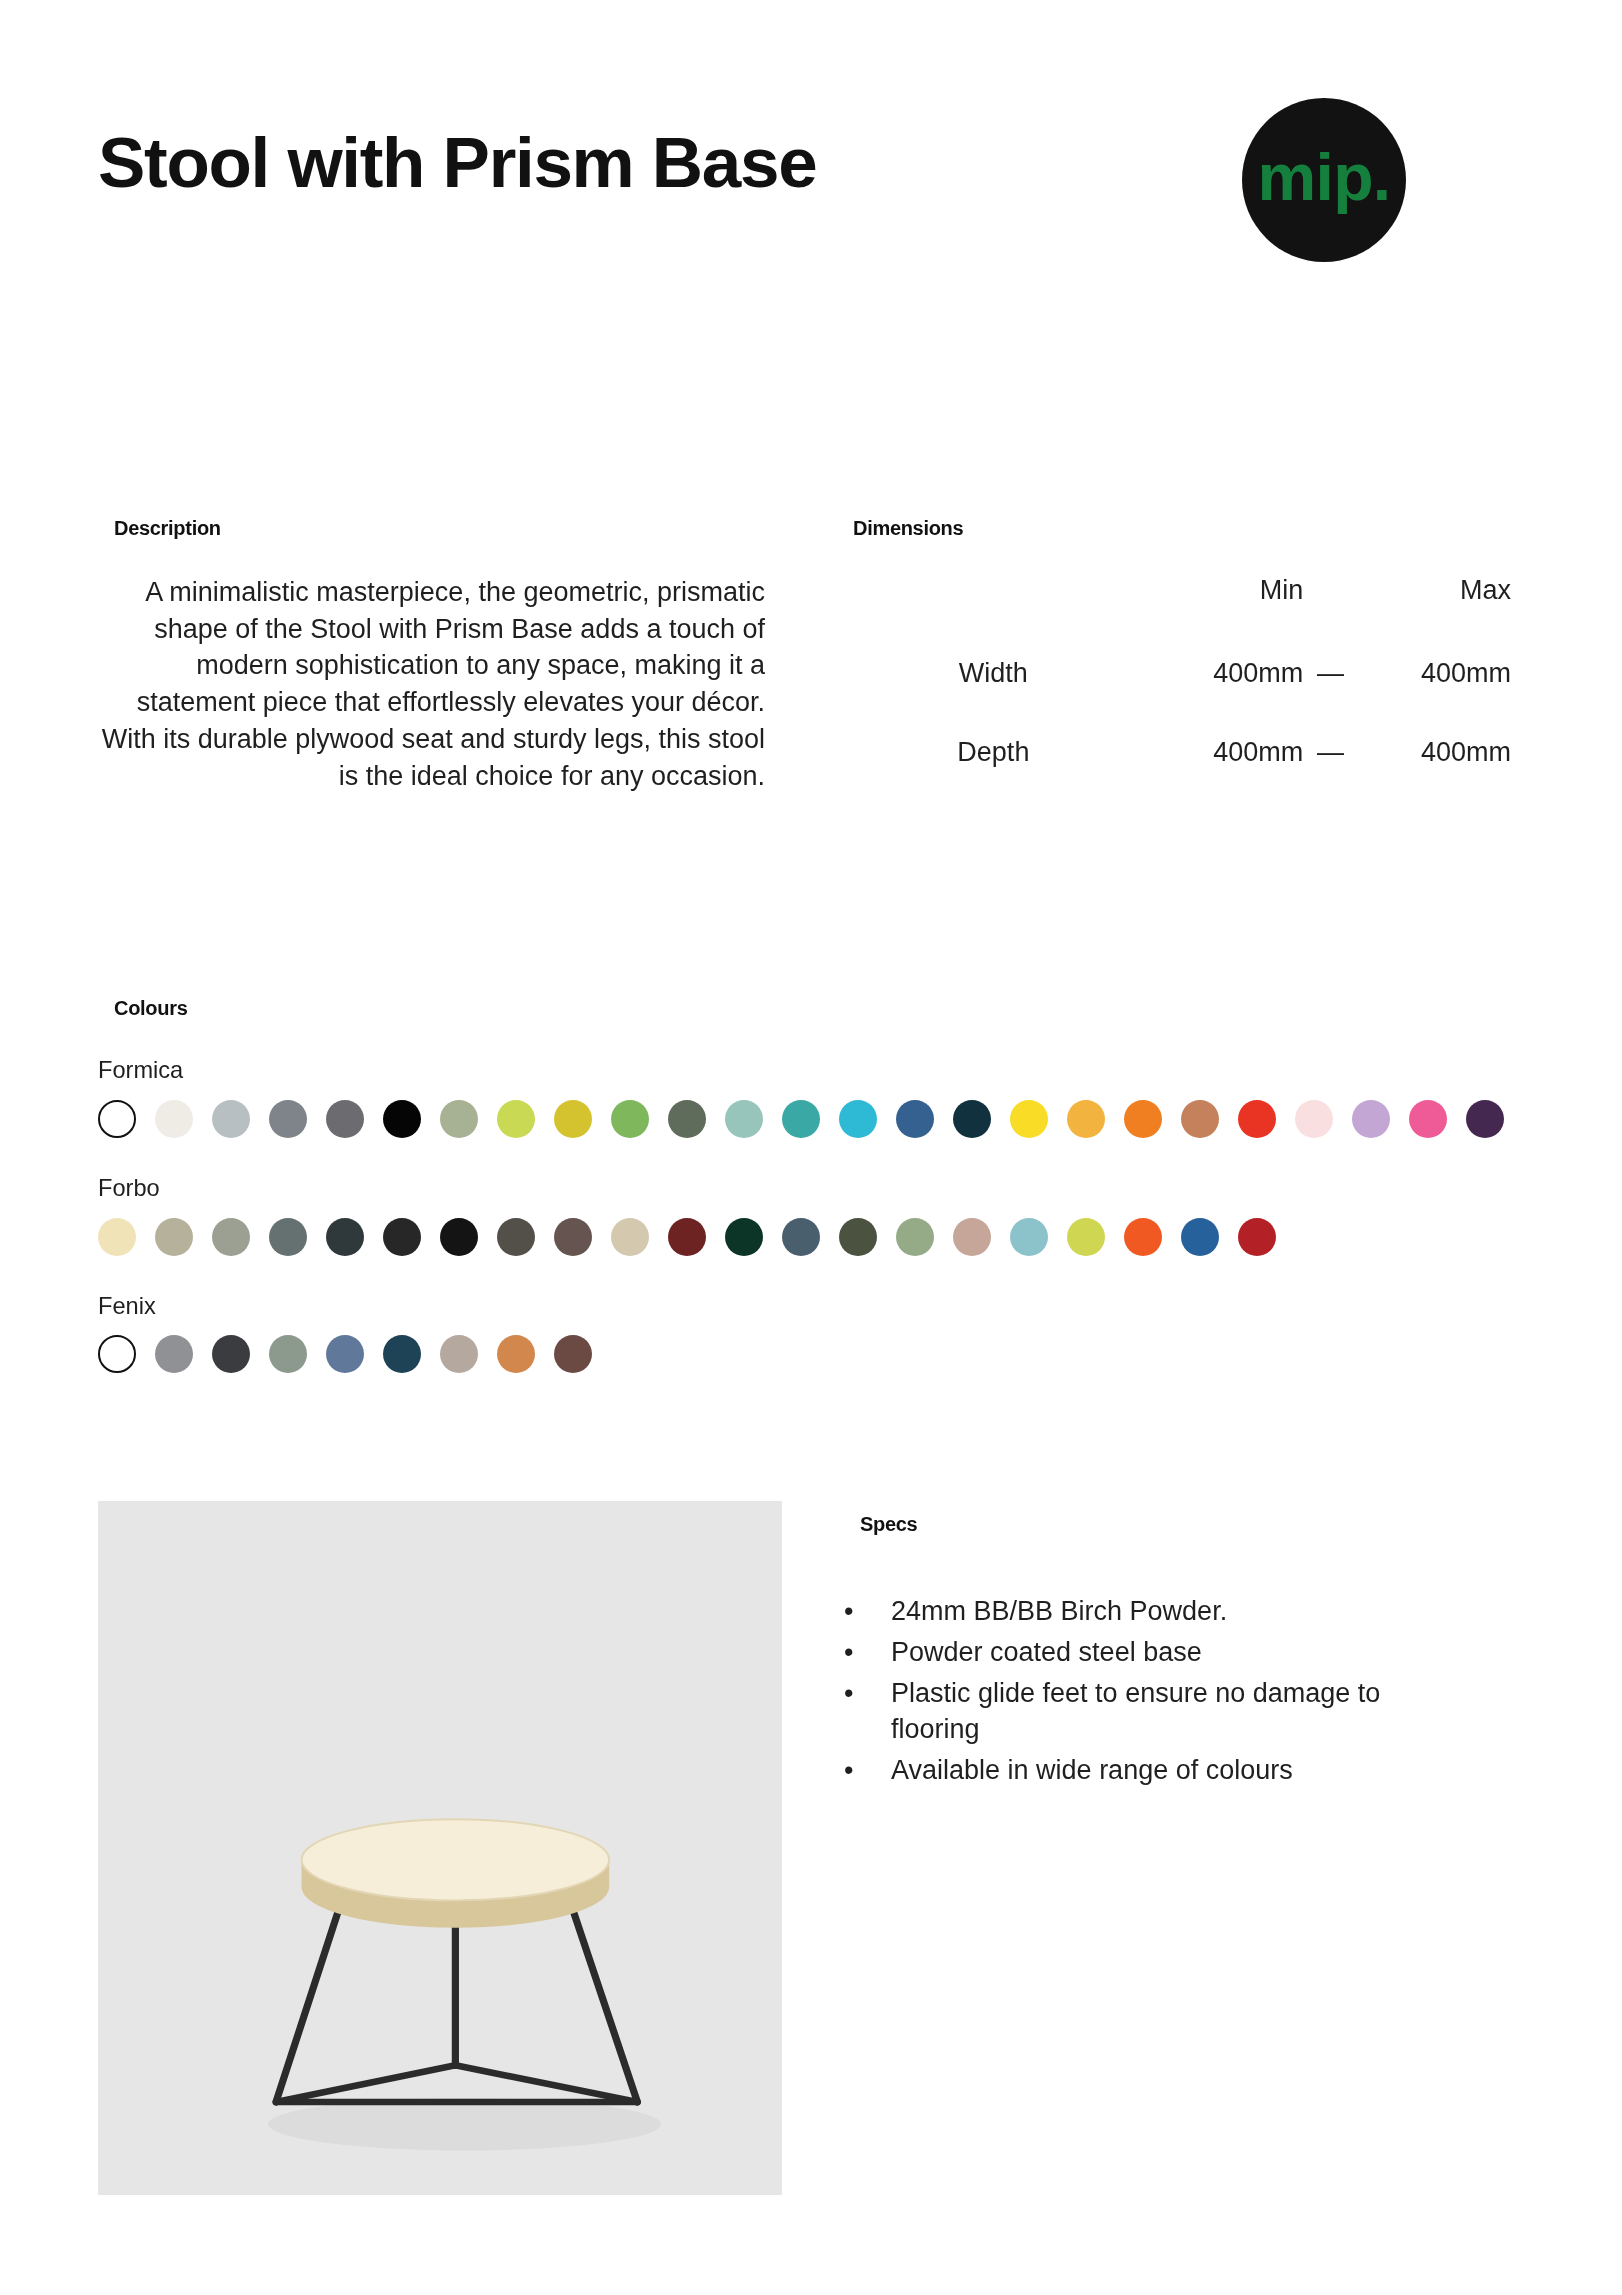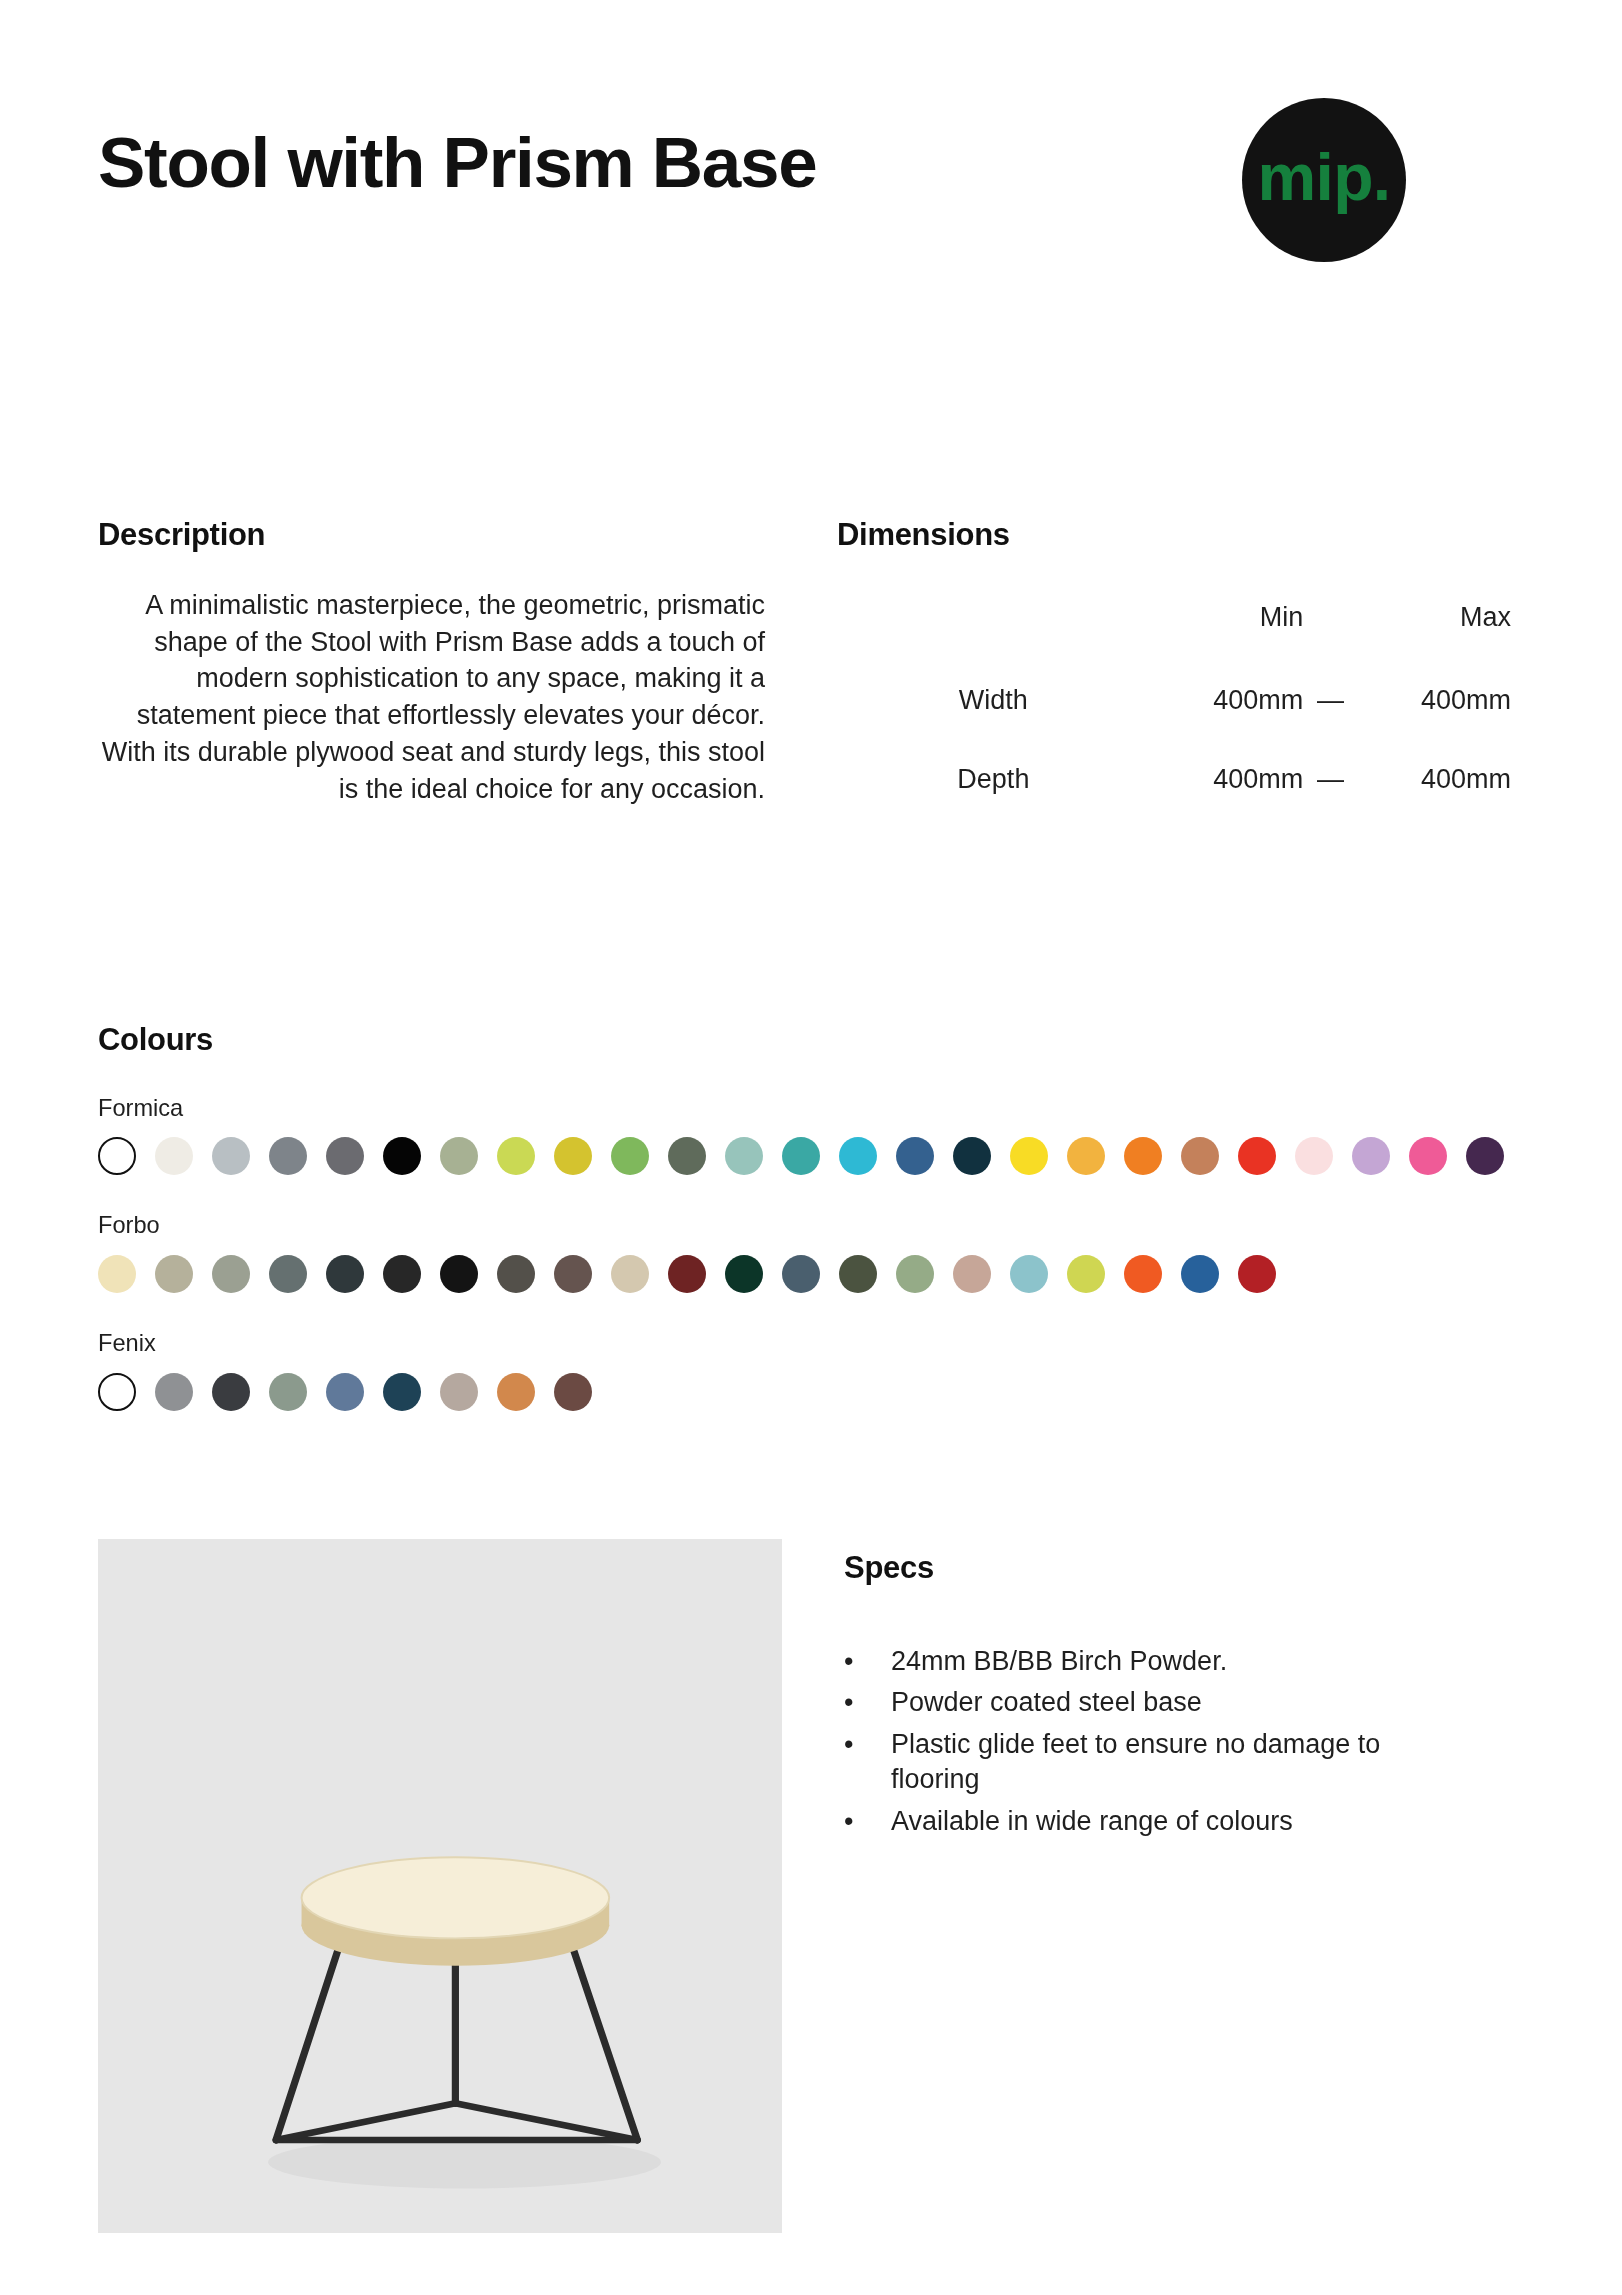--- a/index.html
+++ b/index.html
@@ -63,38 +63,39 @@
   
   .cols {
     display: flex;
     margin-top: 242px;
   }
 
   .col-left { width: 739px; flex: 0 0 auto; }
   .col-right { flex: 1 1 auto; }
 
   .section-heading {
-    font-size: 31px;
+    font-size: 20px;
     font-weight: bold;
     color: #111111;
     letter-spacing: -0.3px;
+    margin-left: 16px;
   }
 
   .description-body {
     margin-top: 34px;
     font-size: 27px;
     line-height: 1.36;
     color: #1f1f1f;
     max-width: 667px;
     text-align: right;
   }
 
   
   .dim-table {
-    margin-top: 49px;
+    margin-top: 35px;
     width: 674px;
     border-collapse: collapse;
   }
 
   .dim-table th, .dim-table td {
     font-weight: normal;
     font-size: 27px;
     color: #1f1f1f;
     padding: 0;
     vertical-align: middle;

